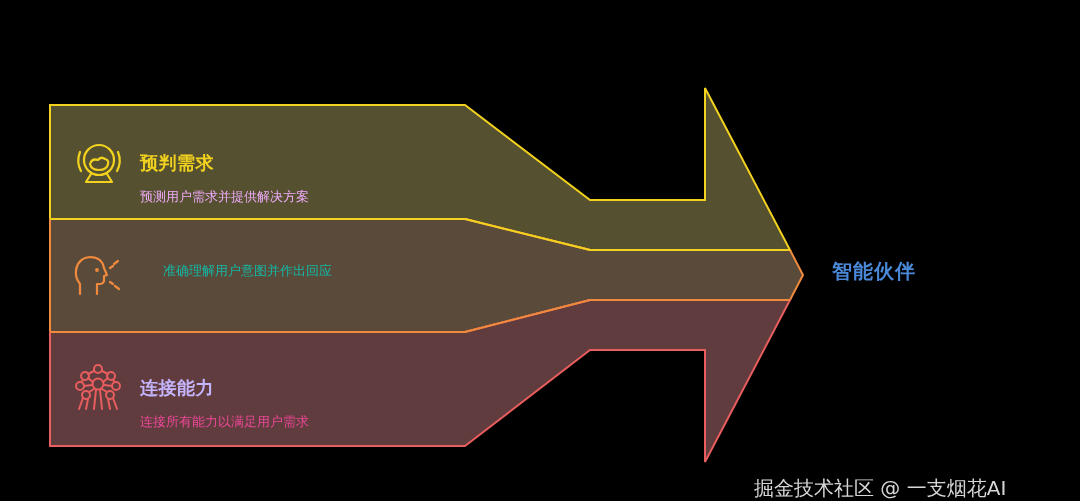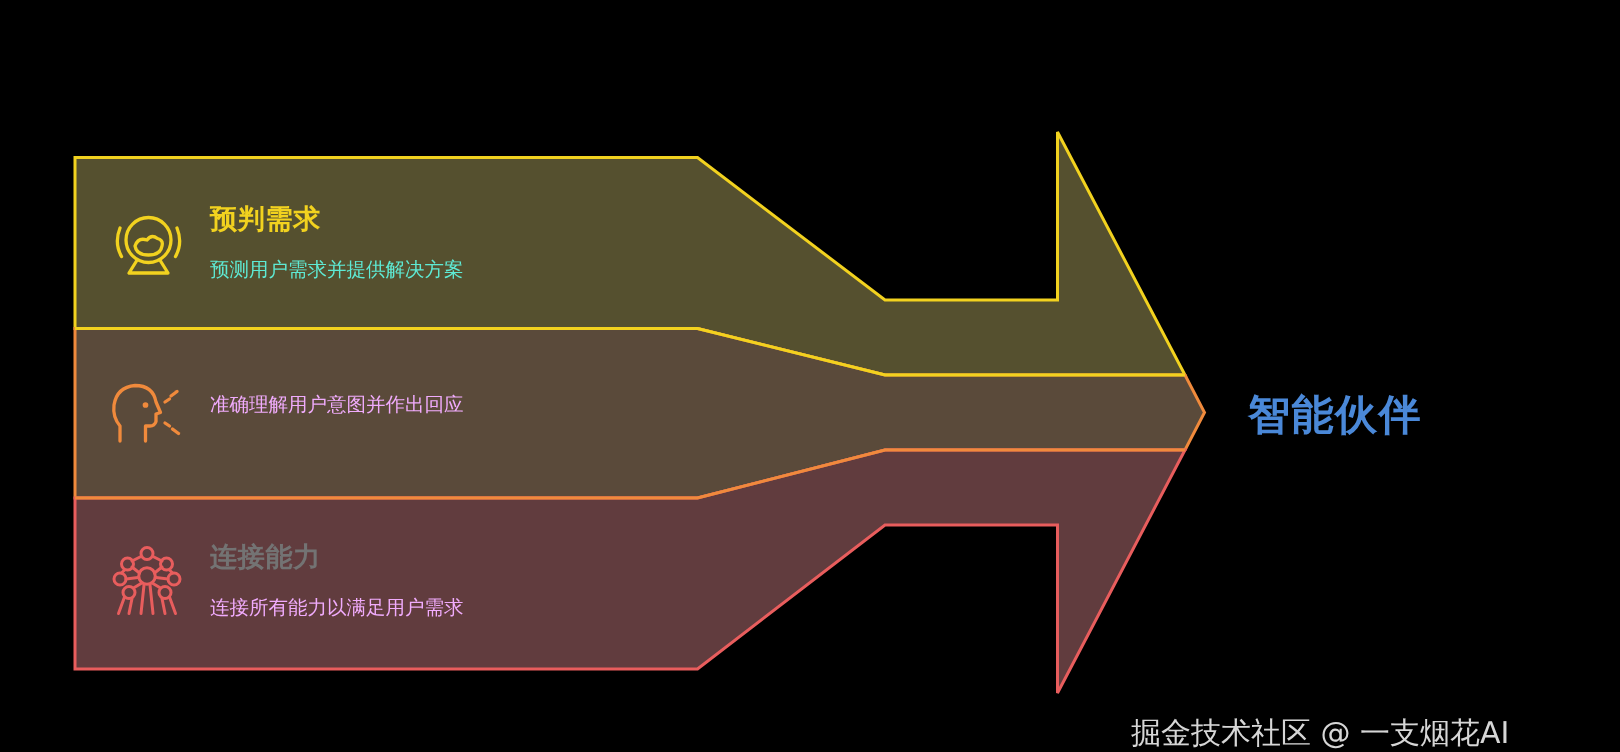--- a/index.html
+++ b/index.html
@@ -24,39 +24,40 @@
     .stage-text {
       position: absolute;
       left: 140px;
     }
     .stage-title {
       font-size: 18px;
       font-weight: bold;
       line-height: 22px;
       letter-spacing: 0.5px;
       white-space: nowrap;
+      margin-top: 16px;
     }
     .stage-desc {
       font-size: 13px;
       line-height: 18px;
       margin-top: 14px;
       white-space: nowrap;
     }
     .icon-box {
       position: absolute;
       left: 72px;
       width: 52px;
       height: 52px;
     }
     .icon-box svg { width: 100%; height: 100%; display: block; }
     #result-label {
       position: absolute;
       left: 832px;
       top: 258px;
-      font-size: 28px;
+      font-size: 20px;
       font-weight: bold;
       letter-spacing: 1px;
       white-space: nowrap;
     }
     #watermark {
       position: absolute;
       left: 754px;
       top: 455px;
       font-size: 20px;
       color: #d6d6d6;
@@ -83,35 +84,35 @@
   <svg viewBox="0 0 52 52" fill="none" stroke="#f2d21f" stroke-width="2.2" stroke-linecap="round" stroke-linejoin="round">
     <circle cx="27" cy="24" r="15"></circle>
     <path d="M8 16 Q4 26 9 35"></path>
     <path d="M46 16 Q50 26 45 35"></path>
     <path d="M18 28 q2 -6 8 -4 q3 -4 7 -1 q4 1 3 5 q-1 6 -9 6 q-8 0 -9 -6 z"></path>
     <path d="M19 38 L14 46 L40 46 L35 38"></path>
   </svg>
 </div>
 <div class="stage-text" style="top:136px;">
   <div class="stage-title" style="color:#f2d21f;">预判需求</div>
-  <div class="stage-desc" style="color:#5eead4;">预测用户需求并提供解决方案</div>
+  <div class="stage-desc" style="color:#f0abfc;">预测用户需求并提供解决方案</div>
 </div>
 
 <div class="icon-box" style="top:250px;">
   <svg viewBox="0 0 52 52" fill="none" stroke="#f08a3c" stroke-width="2.2" stroke-linecap="round" stroke-linejoin="round">
     <path d="M8 44 L8 34 Q3 28 4 20 Q6 8 18 7 Q30 7 32 18 L35 25 L32 26 L32 31 Q31 34 28 34 L25 34 L25 44"></path>
     <circle cx="25" cy="20" r="0.8" fill="#f08a3c"></circle>
     <path d="M42 14 L46 11"></path>
     <path d="M38 18 L41 16"></path>
     <path d="M38 32 L41 34"></path>
     <path d="M43 36 L47 39"></path>
   </svg>
 </div>
 <div class="stage-text" style="top:248px;">
-  <div class="stage-desc" style="color:#f0abfc;">准确理解用户意图并作出回应</div>
+  <div class="stage-desc" style="color:#14b8a6;margin-left:23px;">准确理解用户意图并作出回应</div>
 </div>
 
 <div class="icon-box" style="top:362px;">
   <svg viewBox="0 0 52 52" fill="none" stroke="#e85d5d" stroke-width="2" stroke-linecap="round" stroke-linejoin="round">
     <circle cx="26" cy="7" r="4"></circle>
     <circle cx="13" cy="14" r="4"></circle>
     <circle cx="39" cy="14" r="4"></circle>
     <circle cx="8" cy="24" r="4"></circle>
     <circle cx="44" cy="24" r="4"></circle>
     <circle cx="26" cy="22" r="5.5"></circle>
@@ -119,19 +120,19 @@
     <circle cx="38" cy="33" r="4"></circle>
     <path d="M22 9 L16 12 M30 9 L36 12 M11 18 L9 20 M41 18 L43 20"></path>
     <path d="M16 16 L21 20 M36 16 L31 20 M12 24 L20 23 M40 24 L32 23"></path>
     <path d="M22 27 L17 30 M30 27 L35 30"></path>
     <path d="M11 36 L7 47 M16 37 L14 47"></path>
     <path d="M41 36 L45 47 M36 37 L38 47"></path>
     <path d="M24 28 L22 47 M28 28 L30 47"></path>
   </svg>
 </div>
 <div class="stage-text" style="top:361px;">
-  <div class="stage-title" style="color:#737373;">连接能力</div>
-  <div class="stage-desc" style="color:#f0abfc;">连接所有能力以满足用户需求</div>
+  <div class="stage-title" style="color:#c4b5fd;">连接能力</div>
+  <div class="stage-desc" style="color:#ec4899;">连接所有能力以满足用户需求</div>
 </div>
 
 <div id="result-label" style="color:#4a88d8;">智能伙伴</div>
 
 <div id="watermark">掘金技术社区 @ 一支烟花AI</div>
 
 </body></html>

